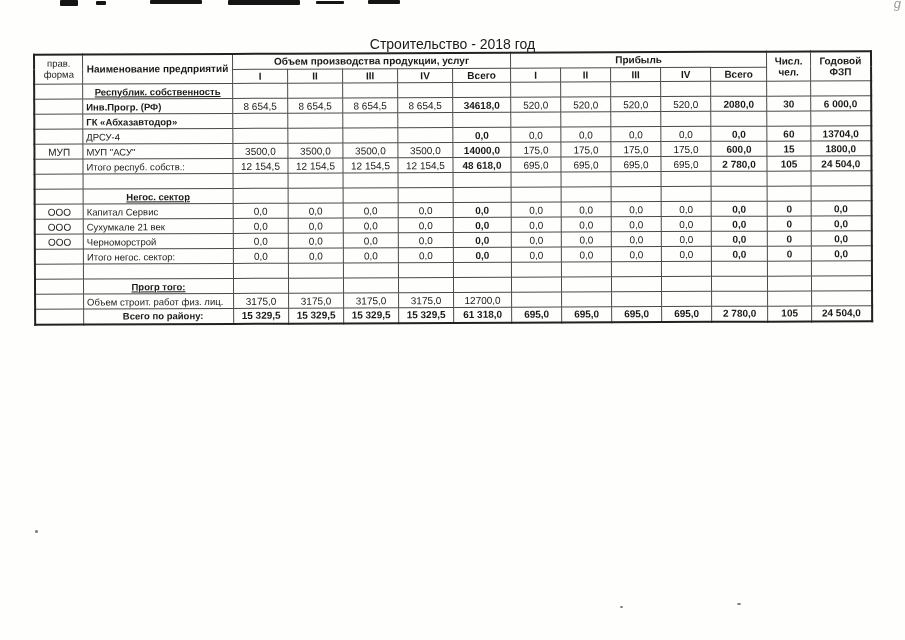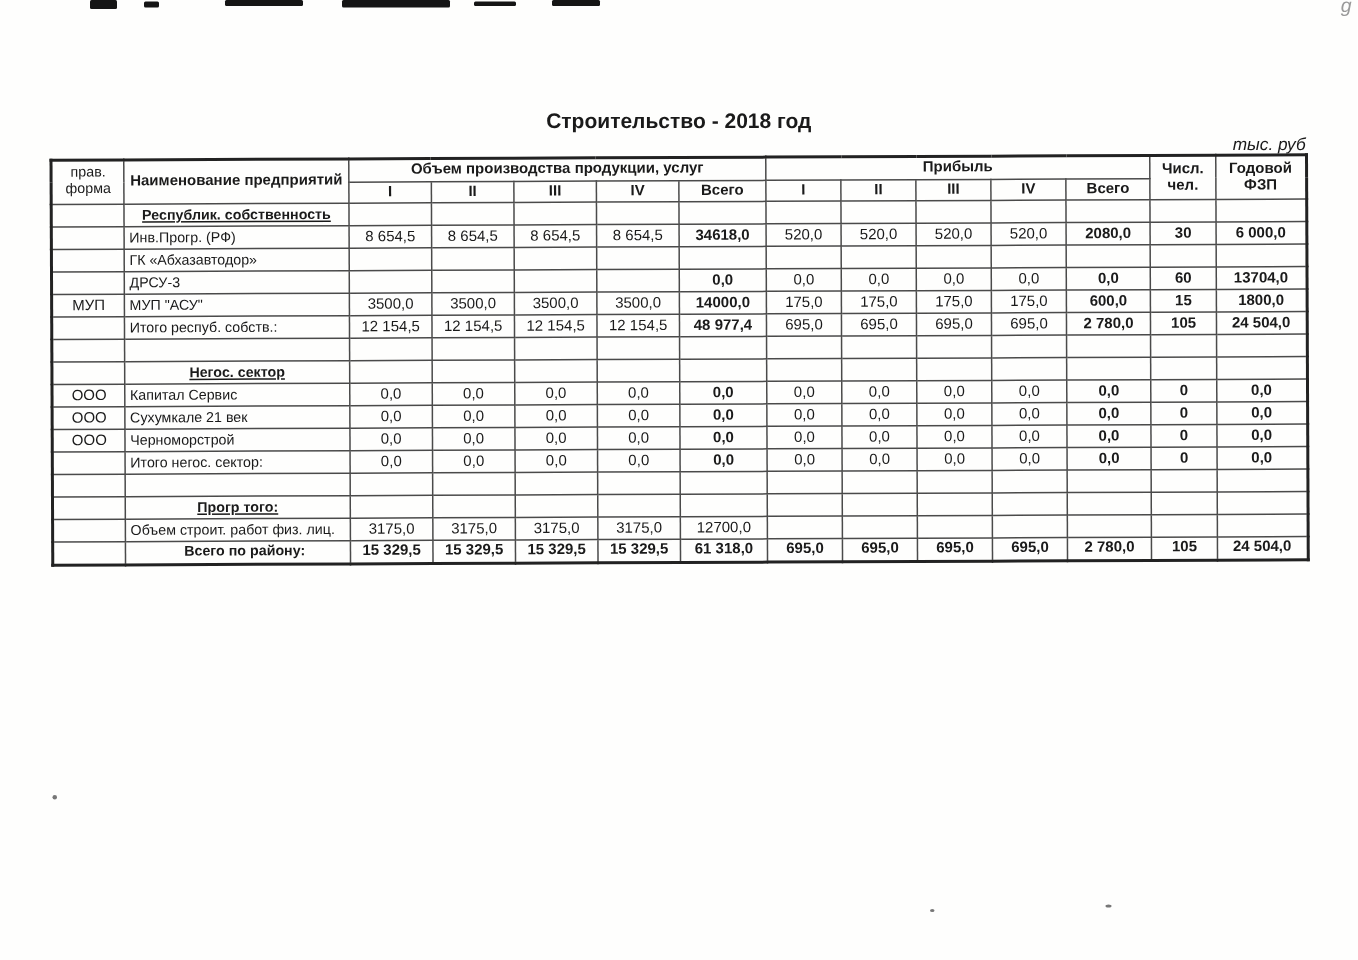--- a/index.html
+++ b/index.html
@@ -24,24 +24,24 @@
   .speck { position: absolute; background: #777; border-radius: 50%; }
   .s1 { left: 35px;  top: 530px; width: 3px; height: 3px; }
   .s2 { left: 620px; top: 606px; width: 3px; height: 2px; }
   .s3 { left: 737px; top: 603px; width: 4px; height: 2px; }
   .corner-mark {
     position: absolute; right: 4px; top: -4px;
     font-size: 13px; color: #9a9a9a; font-style: italic;
   }
 
   .doc-title {
-    padding-top: 72px;
+    padding-top: 36px;
     text-align: center;
     font-size: 14px;
-    font-weight: bold;
+    font-weight: normal;
   }
   .unit-note {
     width: 836px;
     margin: 3px auto 1px auto;
     text-align: right;
     font-style: italic;
     font-size: 11.5px;
   }
 
   .table-wrap { transform: rotate(-0.25deg); transform-origin: 50% 0; }
@@ -71,21 +71,21 @@
     padding: 1px 2px;
   }
   .report thead th.form-h { font-weight: normal; font-size: 9.5px; }
   .report td.col-name { text-align: left; font-size: 9.5px; }
   .report td.col-num  { font-size: 10px; }
 
   
   tr.row-section .col-name {
     text-align: center; font-weight: bold; text-decoration: underline;
   }
-  tr.row-bold-name .col-name { font-weight: normal; }
+  tr.row-bold-name .col-name { font-weight: bold; }
   tr.row-total td { font-weight: normal; }
   tr.row-grand-total td { font-weight: bold; }
   tr.row-grand-total .col-name { text-align: center; padding-left: 12px; }
   tr.bold-vals td.total-col,
   tr.bold-vals td.people-col,
   tr.bold-vals td.payroll-col { font-weight: bold; }
 </style>
 </head>
 <body>
 
@@ -96,21 +96,20 @@
   <div class="artifact a3"></div>
   <div class="artifact a4"></div>
   <div class="artifact a5"></div>
   <div class="artifact a6"></div>
   <div class="speck s1"></div>
   <div class="speck s2"></div>
   <div class="speck s3"></div>
   <div class="corner-mark">g</div>
 
   <div class="doc-title">Строительство - 2018 год</div>
-  <div class="unit-note">тыс. руб</div>
 
   <div class="table-wrap">
     <table class="report">
       <colgroup>
         <col style="width:48px">
           <col style="width:150px">
         <col style="width:55px">
           <col style="width:55px">
           <col style="width:55px">
           <col style="width:55px">
@@ -189,21 +188,21 @@
             <td class="col-num"></td>
             <td class="col-num"></td>
             <td class="col-num"></td>
             <td class="col-num"></td>
             <td class="col-num total-col"></td>
             <td class="col-num people-col"></td>
             <td class="col-num payroll-col"></td>
           </tr>
           <tr class="row-normal bold-vals">
             <td class="col-form"></td>
-            <td class="col-name">ДРСУ-3</td>
+            <td class="col-name">ДРСУ-4</td>
             <td class="col-num"></td>
             <td class="col-num"></td>
             <td class="col-num"></td>
             <td class="col-num"></td>
             <td class="col-num total-col">0,0</td>
             <td class="col-num">0,0</td>
             <td class="col-num">0,0</td>
             <td class="col-num">0,0</td>
             <td class="col-num">0,0</td>
             <td class="col-num total-col">0,0</td>
@@ -226,21 +225,21 @@
             <td class="col-num people-col">15</td>
             <td class="col-num payroll-col">1800,0</td>
           </tr>
           <tr class="row-total bold-vals">
             <td class="col-form"></td>
             <td class="col-name">Итого респуб. собств.:</td>
             <td class="col-num">12 154,5</td>
             <td class="col-num">12 154,5</td>
             <td class="col-num">12 154,5</td>
             <td class="col-num">12 154,5</td>
-            <td class="col-num total-col">48 977,4</td>
+            <td class="col-num total-col">48 618,0</td>
             <td class="col-num">695,0</td>
             <td class="col-num">695,0</td>
             <td class="col-num">695,0</td>
             <td class="col-num">695,0</td>
             <td class="col-num total-col">2 780,0</td>
             <td class="col-num people-col">105</td>
             <td class="col-num payroll-col">24 504,0</td>
           </tr>
           <tr class="row-blank">
             <td class="col-form"></td>

